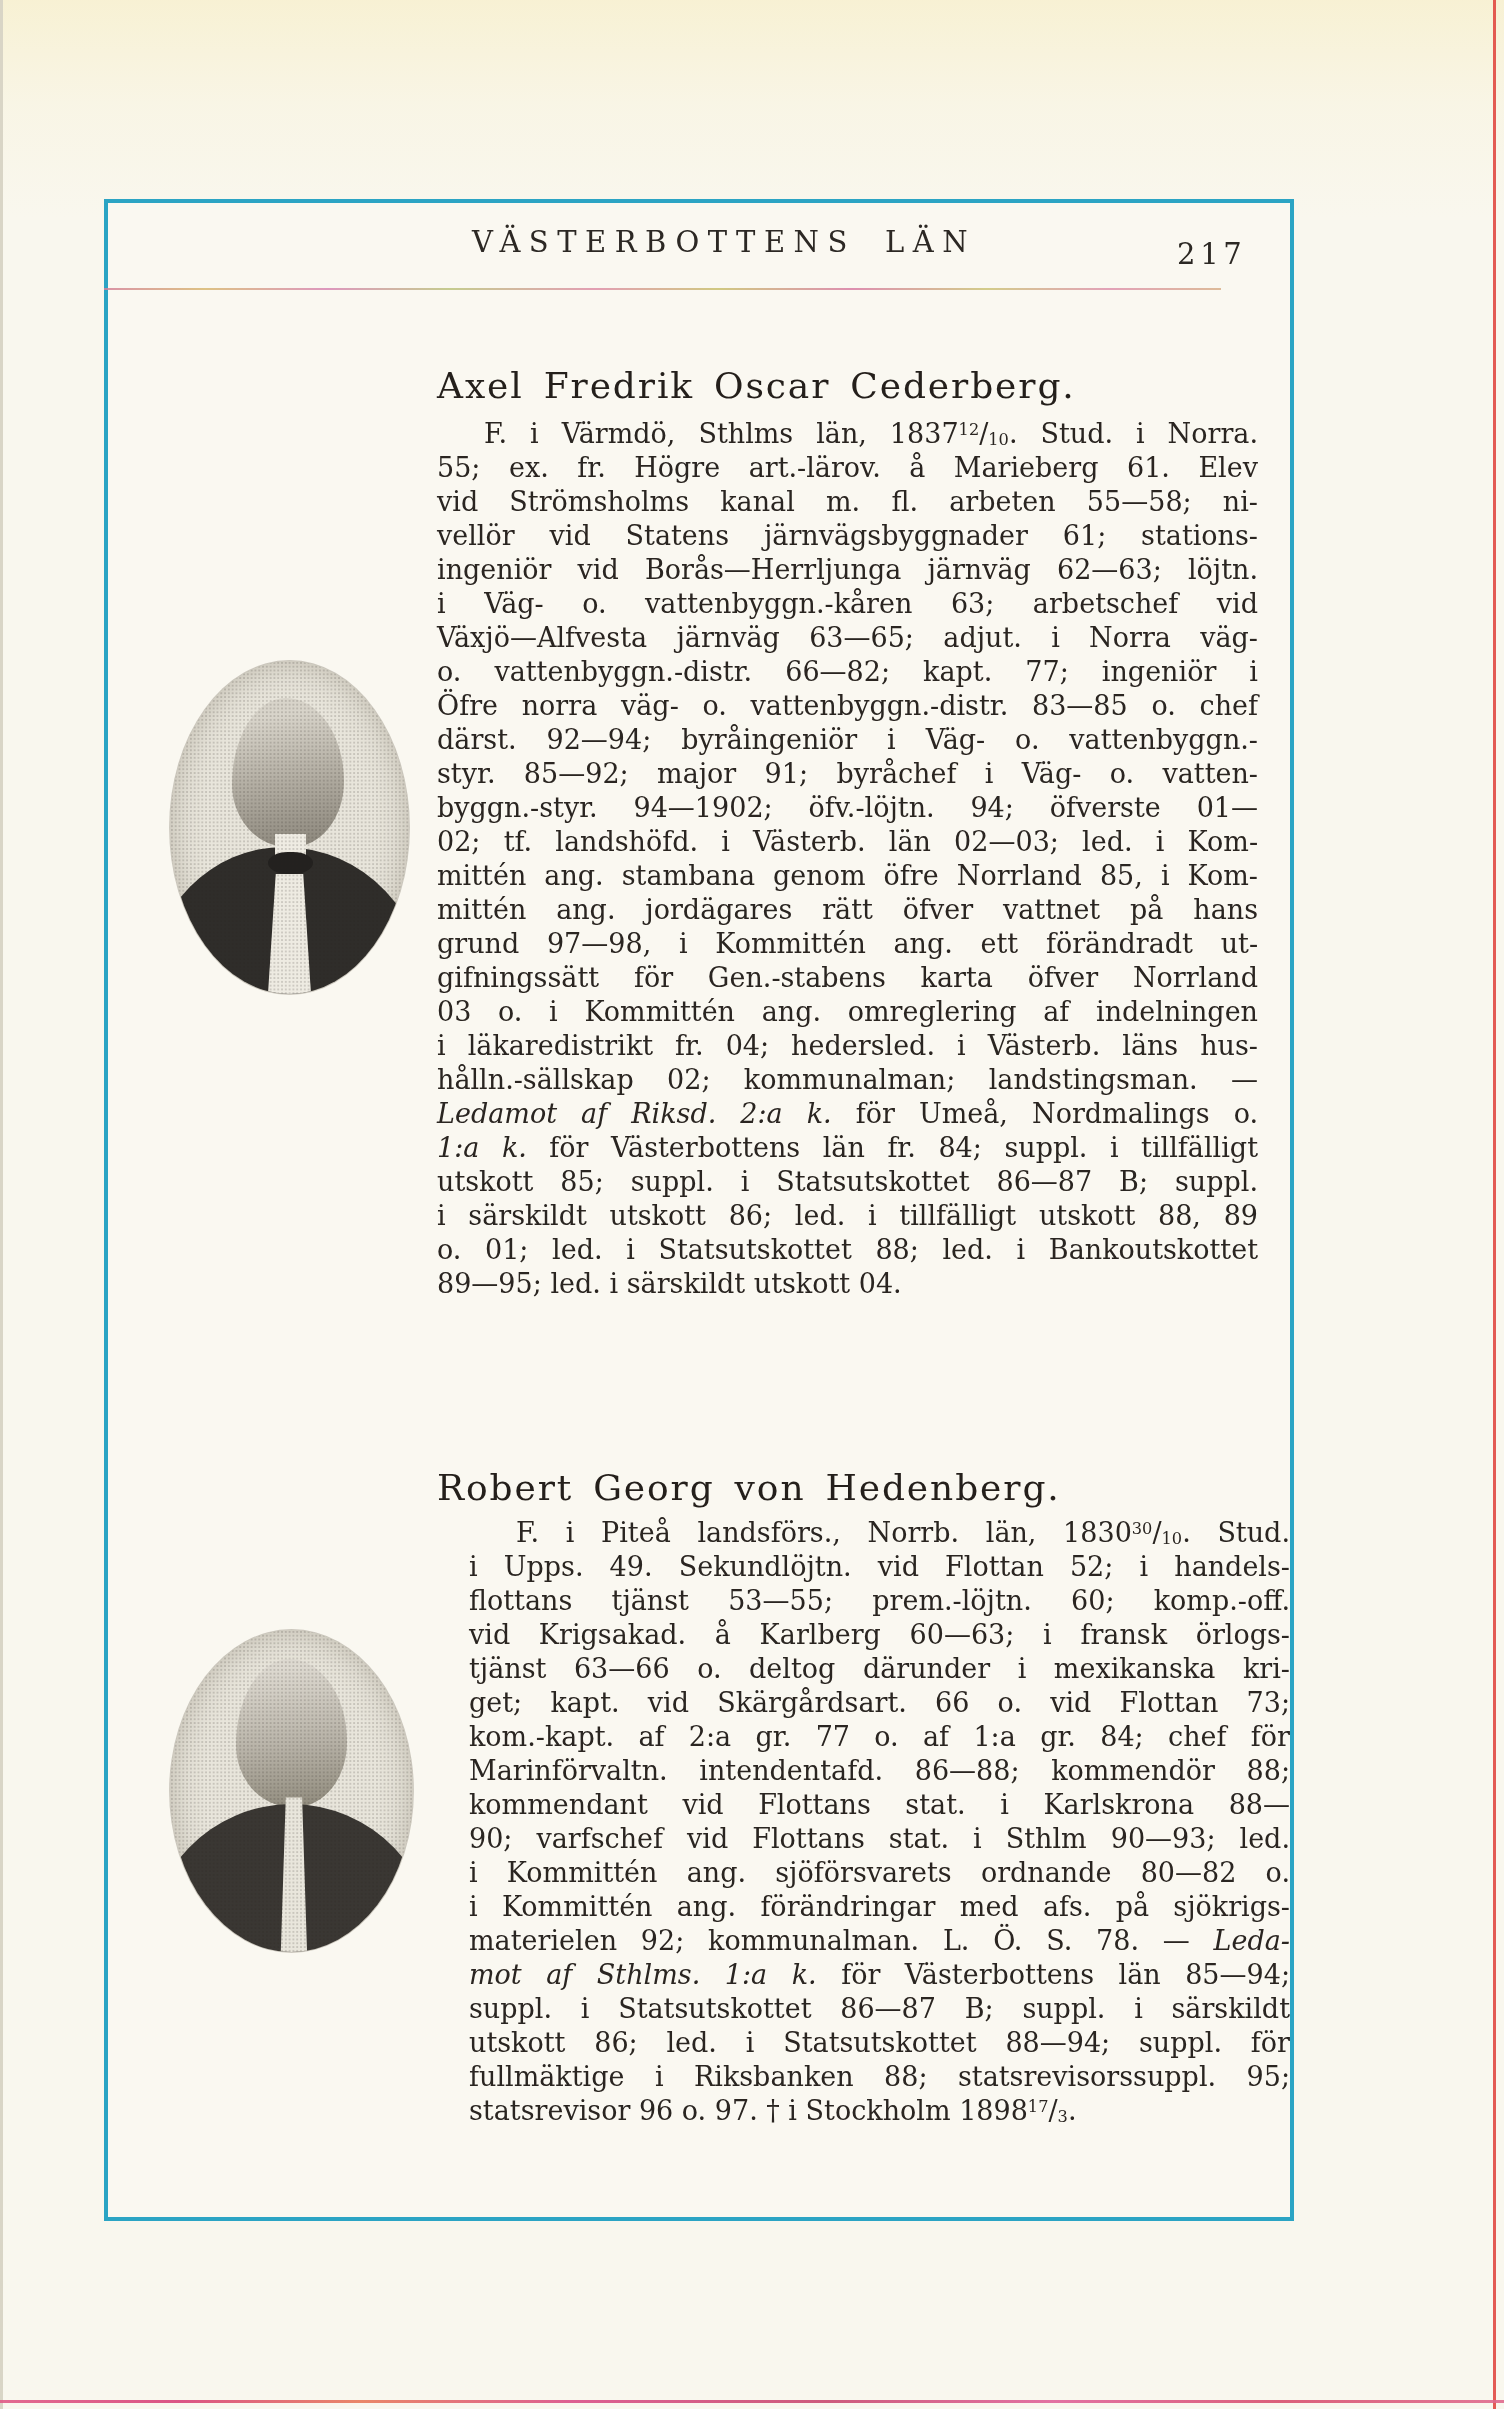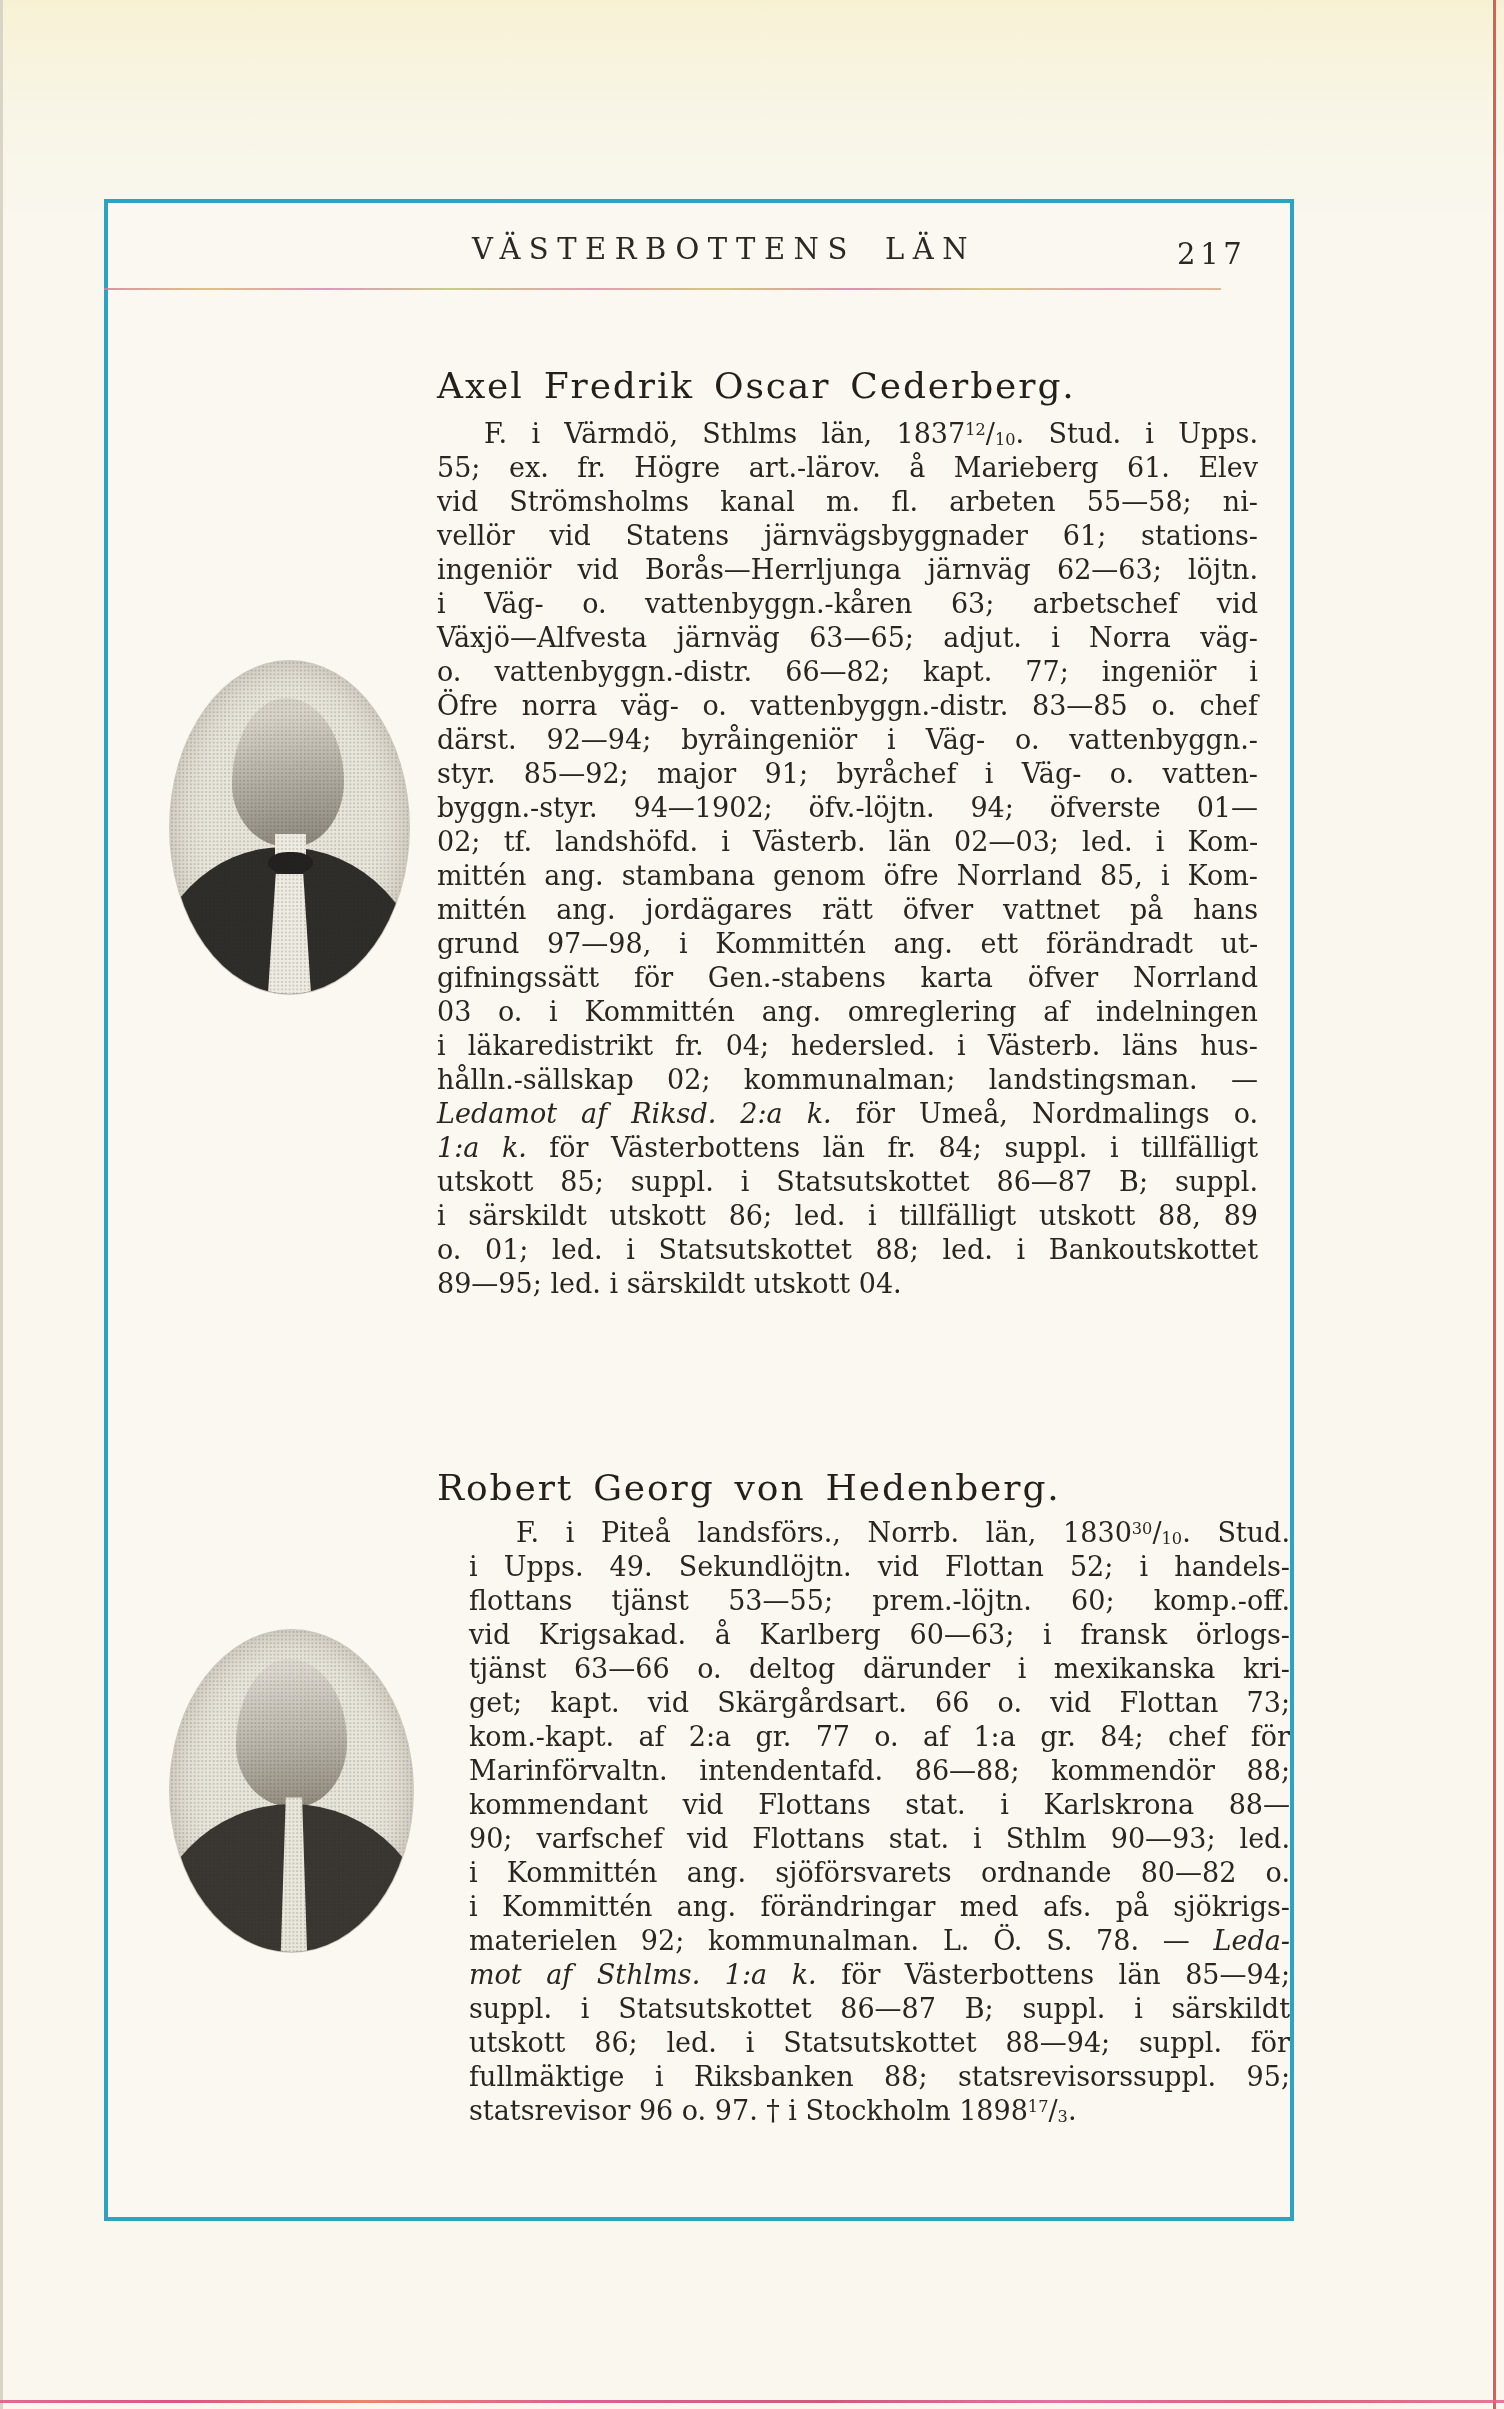--- a/index.html
+++ b/index.html
@@ -22,21 +22,21 @@
                 background:linear-gradient(90deg,#e05a86,#d8437a 12%,#e87a5a 24%,#da4f88 38%,#c94a70 55%,#e0639a 70%,#d84f6e 85%,#e06a8e 100%);
                 opacity:.9; }
   
   .frame {
     position:absolute; left:104px; top:199px; width:1190px; height:2022px;
     box-sizing:border-box; border:4.7px solid var(--frame, #2ba4c4);
     background:rgba(255,255,255,.22);
   }
   
   .running-header {
-    position:absolute; left:421px; top:232px; width:606px;
+    position:absolute; left:421px; top:225px; width:606px;
     text-align:center; font-size:29px; letter-spacing:8.5px; word-spacing:11.4px;
     color:#2c2824;
   }
   .page-number {
     position:absolute; left:1167px; top:237px; width:85px;
     font-size:29px; letter-spacing:4.7px; color:#2c2824;margin-left:10px;
   }
   .header-rule {
     position:absolute; left:104px; top:288px; width:1117px; height:1.9px;
     background:linear-gradient(90deg,#d4829a 0%,#d8b871 9%,#d887b4 20%,#bcc47e 31%,#de8fa8 44%,#c9c06e 55%,#d87da4 67%,#ccc478 79%,#de93ae 90%,#d8b08a 100%);
@@ -115,21 +115,21 @@
     <h2 class="entry-heading eh1" style="margin:0; font-weight:normal;">Axel Fredrik Oscar Cederberg.</h2>
     <div class="portrait p1">
       <div class="ph-head"></div>
       <div class="ph-shoulders"></div>
       <div class="ph-collar"></div>
       <div class="ph-bow"></div>
       <div class="ph-shirt"></div>
       <div class="ph-dots"></div>
     </div>
     <div class="entry-body eb1">
-        <div class="bline indent"><span>F. i Värmdö, Sthlms län, 1837</span><span class="frac"><sup>12</sup>/<sub>10</sub></span><span>. Stud. i Upps.</span></div>
+        <div class="bline indent"><span>F. i Värmdö, Sthlms län, 1837</span><span class="frac"><sup>12</sup>/<sub>10</sub></span><span>. Stud. i Norra.</span></div>
         <div class="bline"><span>55; ex. fr. Högre art.-lärov. å Marieberg 61. Elev</span></div>
         <div class="bline"><span>vid Strömsholms kanal m. fl. arbeten 55—58; ni-</span></div>
         <div class="bline"><span>vellör vid Statens järnvägsbyggnader 61; stations-</span></div>
         <div class="bline"><span>ingeniör vid Borås—Herrljunga järnväg 62—63; löjtn.</span></div>
         <div class="bline"><span>i Väg- o. vattenbyggn.-kåren 63; arbetschef vid</span></div>
         <div class="bline"><span>Växjö—Alfvesta järnväg 63—65; adjut. i Norra väg-</span></div>
         <div class="bline"><span>o. vattenbyggn.-distr. 66—82; kapt. 77; ingeniör i</span></div>
         <div class="bline"><span>Öfre norra väg- o. vattenbyggn.-distr. 83—85 o. chef</span></div>
         <div class="bline"><span>därst. 92—94; byråingeniör i Väg- o. vattenbyggn.-</span></div>
         <div class="bline"><span>styr. 85—92; major 91; byråchef i Väg- o. vatten-</span></div>

